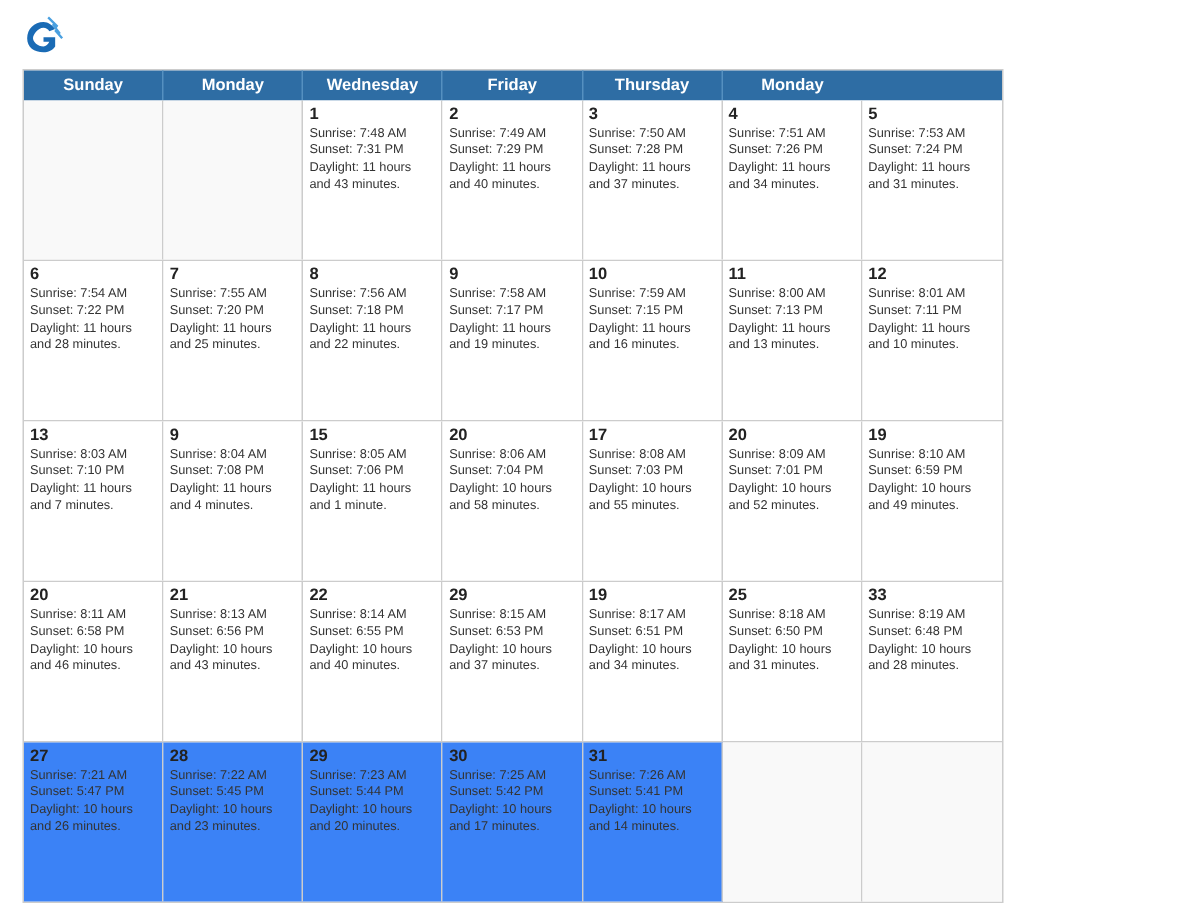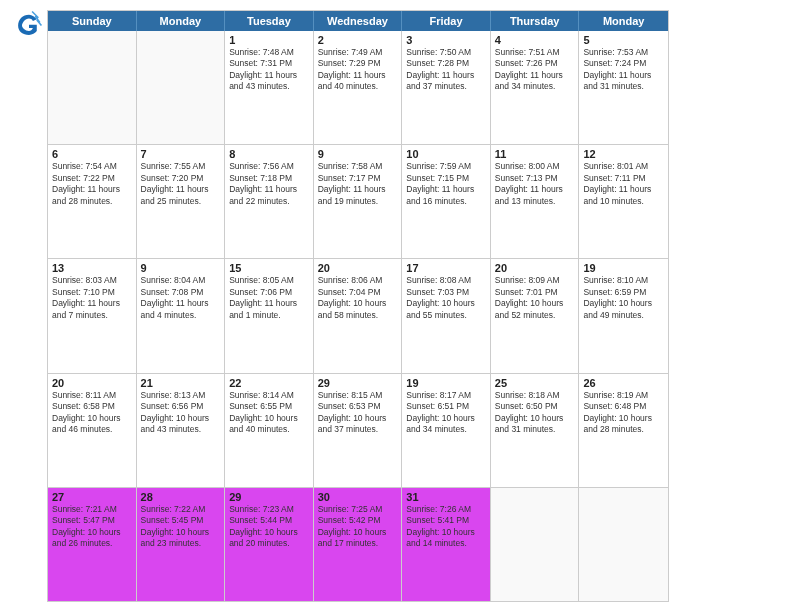--- a/index.html
+++ b/index.html
@@ -8,21 +8,21 @@
       background: #fff;
       width: 792px;
       height: 612px;
       overflow: hidden;
     }
     .page {
       width: 684px;
       height: 612px;
       padding: 10px 15px 10px 15px;
       display: flex;
-      flex-direction: row;
+      flex-direction: column;
     }
     .header {
       display: flex;
       justify-content: space-between;
       align-items: flex-start;
       margin-bottom: 8px;
     }
     .logo {
       display: flex;
       align-items: center;
@@ -89,21 +89,21 @@
       border-right: 1px solid #ccc;
       padding: 3px 4px;
       font-size: 9px;
       color: #333;
       background: #fff;
       vertical-align: top;
       min-height: 0;
     }
     .cal-cell:last-child { border-right: none; }
     .cal-cell.empty { background: #f9f9f9; }
-    .cal-cell.shaded { background: #d946ef; }
+    .cal-cell.shaded { background: #3b82f6; }
     .day-number {
       font-size: 11px;
       font-weight: bold;
       color: #222;
       display: block;
       margin-bottom: 1px;
     }
     .cell-text {
       font-size: 8.5px;
       color: #333;
@@ -130,21 +130,20 @@
     <div class="title-block">
       <div class="month-title"></div>
       <div class="location"></div>
     </div>
   </div>
 
   <div class="calendar">
     <div class="cal-header-row">
     <div class="cal-header-cell">Sunday</div>
         <div class="cal-header-cell">Monday</div>
-        <div class="cal-header-cell">Tuesday</div>
         <div class="cal-header-cell">Wednesday</div>
         <div class="cal-header-cell">Friday</div>
         <div class="cal-header-cell">Thursday</div>
         <div class="cal-header-cell">Monday</div>
       </div>
     <div class="cal-body">
     <div class="cal-week">
           <div class="cal-cell empty"></div>
           <div class="cal-cell empty"></div>
           <div class="cal-cell">
@@ -247,21 +246,21 @@
           </div>
           <div class="cal-cell">
             <span class="day-number">19</span>
             <div class="cell-text">Sunrise: 8:17 AM<br>Sunset: 6:51 PM<br>Daylight: 10 hours<br>and 34 minutes.</div>
           </div>
           <div class="cal-cell">
             <span class="day-number">25</span>
             <div class="cell-text">Sunrise: 8:18 AM<br>Sunset: 6:50 PM<br>Daylight: 10 hours<br>and 31 minutes.</div>
           </div>
           <div class="cal-cell">
-            <span class="day-number">26</span>
+            <span class="day-number">33</span>
             <div class="cell-text">Sunrise: 8:19 AM<br>Sunset: 6:48 PM<br>Daylight: 10 hours<br>and 28 minutes.</div>
           </div>
         </div>
         <div class="cal-week">
           <div class="cal-cell shaded">
             <span class="day-number">27</span>
             <div class="cell-text">Sunrise: 7:21 AM<br>Sunset: 5:47 PM<br>Daylight: 10 hours<br>and 26 minutes.</div>
           </div>
           <div class="cal-cell shaded">
             <span class="day-number">28</span>

